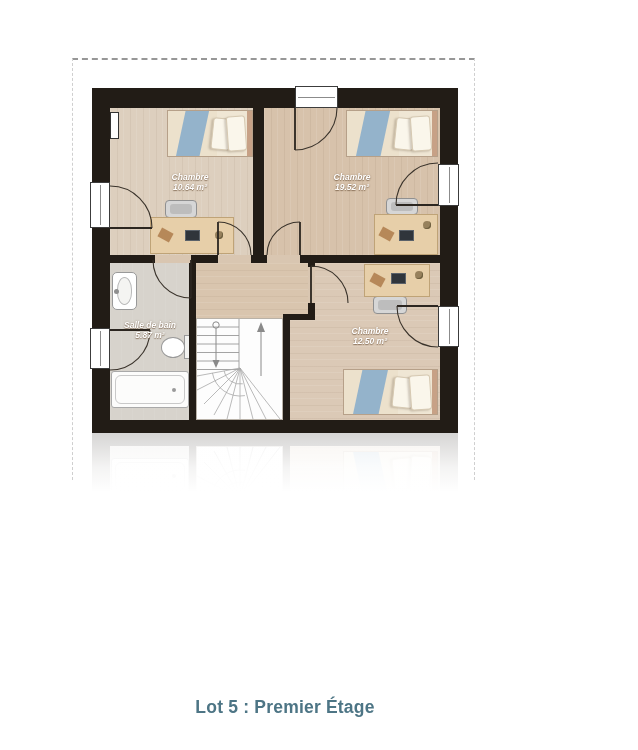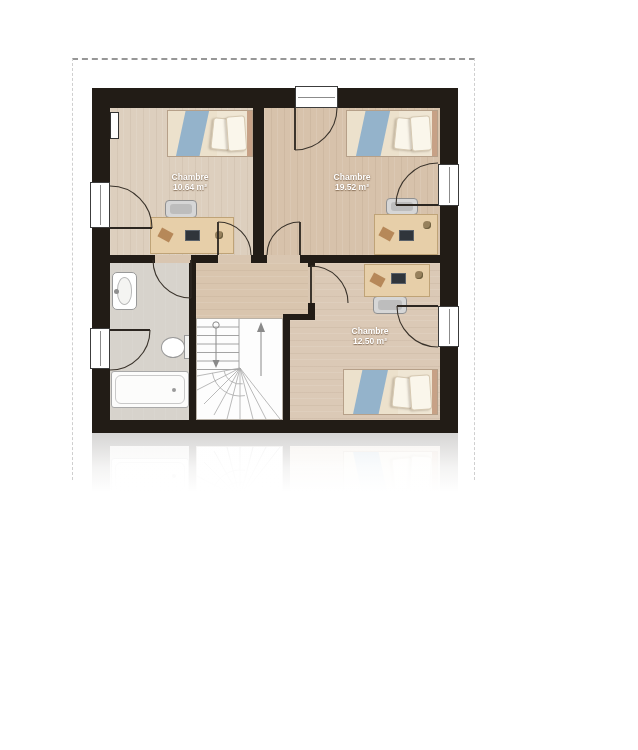--- a/index.html
+++ b/index.html
@@ -44,21 +44,21 @@
   .sink::after{content:"";position:absolute;left:1px;top:45%;width:5px;height:5px;background:#8f8f8f;border-radius:50%;}
   .wc-bowl{background:#fff;border:1px solid #999;border-radius:50%;z-index:2;}
   .wc-tank{background:#f2f2f0;border:1px solid #999;z-index:2;}
   .tub{background:#fcfcfb;border:1px solid #a9a9a9;border-radius:3px;z-index:2;}
   .tub::before{content:"";position:absolute;inset:3px;border:1px solid #c9c9c9;border-radius:6px;}
   .tub::after{content:"";position:absolute;right:12px;top:50%;width:4px;height:4px;margin-top:-2px;border-radius:50%;background:#9a9a9a;}
   .svg-abs{position:absolute;z-index:7;pointer-events:none;}
   .stairs{z-index:4;}
   
   .room-label{position:absolute;z-index:8;text-align:center;color:#fff;font-weight:bold;font-size:8.5px;line-height:1.18;
-    text-shadow:0 1px 1px rgba(110,85,60,.65),0 0 2px rgba(110,85,60,.45);}
+    text-shadow:0 1px 1px rgba(110,85,60,.65),0 0 2px rgba(110,85,60,.45);font-style:italic;}
   
   .reflection-wrap{position:absolute;left:92px;top:433px;width:366px;height:62px;overflow:hidden;}
   .reflection-wrap .plan{left:0;top:0;transform:scaleY(-1);opacity:.33;}
   .reflection-fade{position:absolute;inset:0;z-index:20;
     background:linear-gradient(to bottom,rgba(255,255,255,.45) 0%,rgba(255,255,255,.85) 55%,#fff 95%);}
   
   .title{position:absolute;left:95px;top:697px;width:380px;text-align:center;
     color:#4d7585;font-size:17.5px;font-weight:bold;letter-spacing:.2px;}
 </style>
 </head>
@@ -165,20 +165,24 @@
     </svg>
 
     <div class="room-label" style="left:38px;top:84px;width:120px;">
       <div>Chambre</div>
       <div>10.64 m²</div>
     </div>
     <div class="room-label" style="left:200px;top:84px;width:120px;">
       <div>Chambre</div>
       <div>19.52 m²</div>
     </div>
+    <div class="room-label" style="left:8px;top:232px;width:100px;">
+      <div>Salle de bain</div>
+      <div>5.87 m²</div>
+    </div>
     <div class="room-label" style="left:218px;top:238px;width:120px;">
       <div>Chambre</div>
       <div>12.50 m²</div>
     </div>
   </div>
 
   <div class="reflection-wrap" id="reflection">
       <div class="plan">
 
     <div class="floor f-base" style="left:18px;top:20px;width:330px;height:312px;"></div>
@@ -219,13 +223,14 @@
 
     <svg class="svg-abs" style="left:0;top:0;" width="366" height="345" viewBox="0 0 366 345">
       <path d="M126,167 V134 M208,167 V134 M99,172 V210 M219,215 V178 M18,140 H60 M18,242 H58 M203,20 V62 M346,117 H304 M346,218 H305" stroke="#2c2620" stroke-width="1.8" fill="none"></path>
       <path d="M126,134 A33,33 0 0 1 159,167 M208,134 A33,33 0 0 0 175,167 M99,210 A38,38 0 0 1 61,172 M219,178 A37,37 0 0 1 256,215 M60,140 A42,42 0 0 0 18,98 M58,242 A40,40 0 0 1 18,282 M203,62 A42,42 0 0 0 245,20 M304,117 A42,42 0 0 1 346,75 M305,218 A41,41 0 0 0 346,259" stroke="#3a332b" stroke-width="1.1" fill="none"></path>
     </svg>
 
   </div>
     <div class="reflection-fade"></div>
   </div>
 
+  <div class="title">Lot 5 : Premier Étage</div>
 </div>
 
 </body></html>

